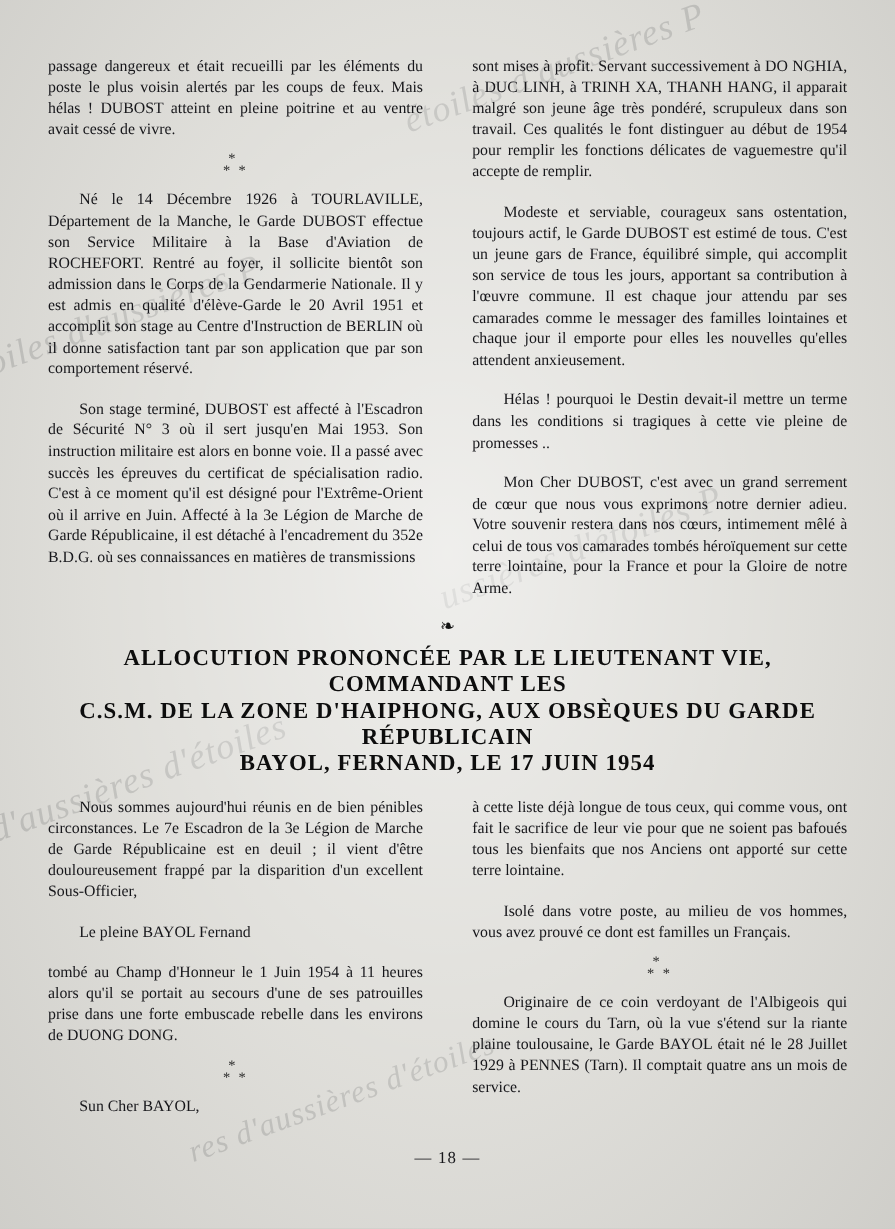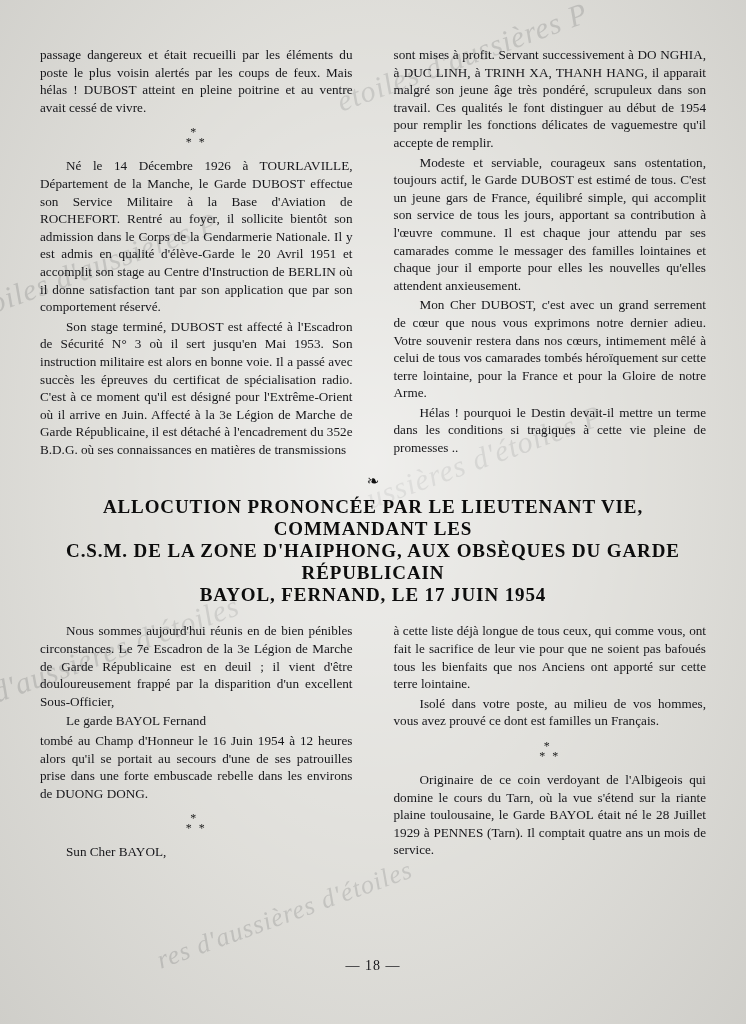--- a/index.html
+++ b/index.html
@@ -72,21 +72,21 @@
   }
   p.body {
     margin: 0 0 0 0;
     font-size: 13.2px;
     line-height: 17.6px;
     text-align: justify;
     text-justify: inter-word;
     hyphens: auto;
   }
   p.body + p.body {
-    margin-top: 2px;
+    margin-top: 16px;
   }
   p.indent { text-indent: 26px; }
 
   .sep {
     text-align: center;
     font-size: 14px;
     line-height: 14px;
     margin: 9px 0 8px 0;
     letter-spacing: 2px;
     color: #1a1a1a;
@@ -152,39 +152,39 @@
           <span class="star-bot">* *</span>
         </div>
 
         <p class="body indent">Né le 14 Décembre 1926 à TOURLAVILLE, Département de la Manche, le Garde DUBOST effectue son Service Militaire à la Base d'Aviation de ROCHEFORT. Rentré au foyer, il sollicite bientôt son admission dans le Corps de la Gendarmerie Nationale. Il y est admis en qualité d'élève-Garde le 20 Avril 1951 et accomplit son stage au Centre d'Instruction de BERLIN où il donne satisfaction tant par son application que par son comportement réservé.</p>
         <p class="body indent">Son stage terminé, DUBOST est affecté à l'Escadron de Sécurité N° 3 où il sert jusqu'en Mai 1953. Son instruction militaire est alors en bonne voie. Il a passé avec succès les épreuves du certificat de spécialisation radio. C'est à ce moment qu'il est désigné pour l'Extrême-Orient où il arrive en Juin. Affecté à la 3e Légion de Marche de Garde Républicaine, il est détaché à l'encadrement du 352e B.D.G. où ses connaissances en matières de transmissions</p>
       </div>
 
       <div class="col">
         <p class="body noind">sont mises à profit. Servant successivement à DO NGHIA, à DUC LINH, à TRINH XA, THANH HANG, il apparait malgré son jeune âge très pondéré, scrupuleux dans son travail. Ces qualités le font distinguer au début de 1954 pour remplir les fonctions délicates de vaguemestre qu'il accepte de remplir.</p>
         <p class="body indent">Modeste et serviable, courageux sans ostentation, toujours actif, le Garde DUBOST est estimé de tous. C'est un jeune gars de France, équilibré simple, qui accomplit son service de tous les jours, apportant sa contribution à l'œuvre commune. Il est chaque jour attendu par ses camarades comme le messager des familles lointaines et chaque jour il emporte pour elles les nouvelles qu'elles attendent anxieusement.</p>
+        <p class="body indent">Hélas ! pourquoi le Destin devait-il mettre un terme dans les conditions si tragiques à cette vie pleine de promesses ..</p>
         <p class="body indent">Mon Cher DUBOST, c'est avec un grand serrement de cœur que nous vous exprimons notre dernier adieu. Votre souvenir restera dans nos cœurs, intimement mêlé à celui de tous vos camarades tombés héroïquement sur cette terre lointaine, pour la France et pour la Gloire de notre Arme.</p>
-        <p class="body indent">Hélas ! pourquoi le Destin devait-il mettre un terme dans les conditions si tragiques à cette vie pleine de promesses ..</p>
       </div>
     </div>
 
     <div class="fleuron">❧</div>
 
     <div class="heading">
       <div>ALLOCUTION PRONONCÉE PAR LE LIEUTENANT VIE, COMMANDANT LES</div>
       <div>C.S.M. DE LA ZONE D'HAIPHONG, AUX OBSÈQUES DU GARDE RÉPUBLICAIN</div>
       <div>BAYOL, FERNAND, LE 17 JUIN 1954</div>
     </div>
 
     <div class="cols">
 
       <div class="col">
         <p class="body indent">Nous sommes aujourd'hui réunis en de bien pénibles circonstances. Le 7e Escadron de la 3e Légion de Marche de Garde Républicaine est en deuil ; il vient d'être douloureusement frappé par la disparition d'un excellent Sous-Officier,</p>
-        <p class="body indent blk">Le garde BAYOL Fernand</p>
-        <p class="body noind">tombé au Champ d'Honneur le 16 Juin 1954 à 12 heures alors qu'il se portait au secours d'une de ses patrouilles prise dans une forte embuscade rebelle dans les environs de DUONG DONG.</p>
+        <p class="body indent blk">Le pleine BAYOL Fernand</p>
+        <p class="body noind">tombé au Champ d'Honneur le 1 Juin 1954 à 11 heures alors qu'il se portait au secours d'une de ses patrouilles prise dans une forte embuscade rebelle dans les environs de DUONG DONG.</p>
 
         <div class="sep">
           <span class="star-top">*</span>
           <span class="star-bot">* *</span>
         </div>
 
         <p class="body indent">Sun Cher BAYOL,</p>
       </div>
 
       <div class="col">

